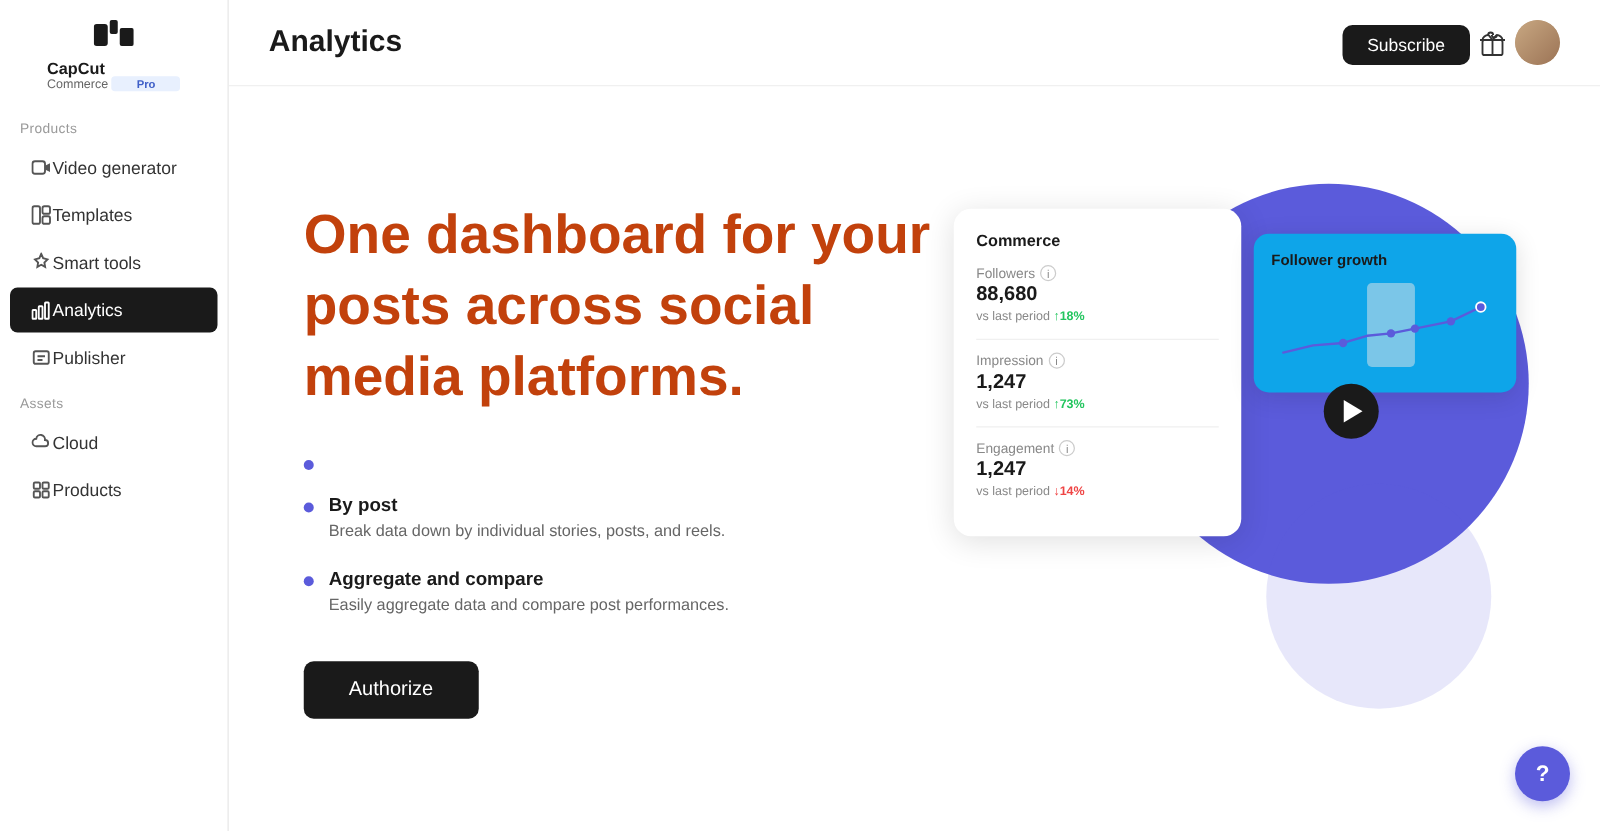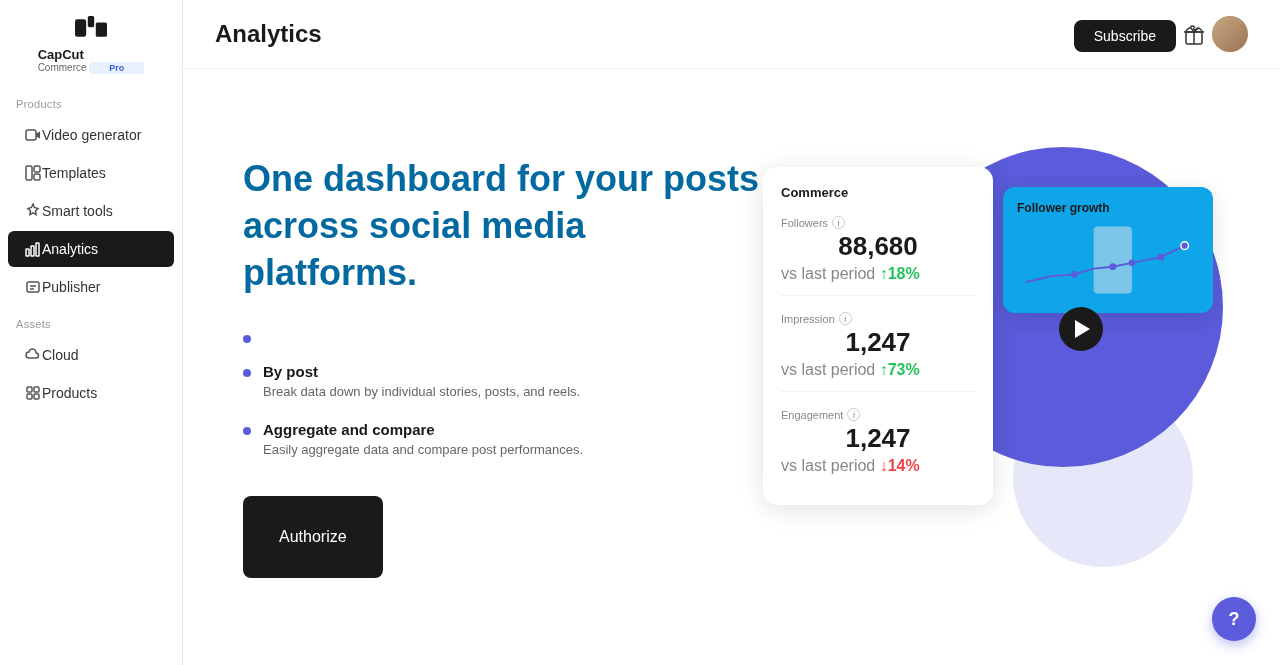--- a/index.html
+++ b/index.html
@@ -122,23 +122,23 @@
       padding: 0 60px;
       position: relative;
       overflow: hidden;
     }
 
     .left-panel {
       flex: 1;
       max-width: 520px;
     }
     .hero-title {
-      font-size: 36px;
+      font-size: 44px;
       font-weight: 700;
-      color: #0369a1;
+      color: #c2410c;
       line-height: 1.3;
       margin-bottom: 32px;
     }
     .feature-list {
       list-style: none;
       margin-bottom: 36px;
       display: flex;
       flex-direction: column;
       gap: 20px;
     }
@@ -164,21 +164,21 @@
     .feature-desc {
       font-size: 13px;
       color: #666;
       line-height: 1.5;
     }
     .authorize-btn {
       background: #1a1a1a;
       color: #fff;
       border: none;
       border-radius: 8px;
-      padding: 32px 36px;
+      padding: 14px 36px;
       font-size: 16px;
       font-weight: 500;
       cursor: pointer;
     }
 
     
     .right-panel {
       position: relative;
       width: 440px;
       height: 480px;
@@ -222,31 +222,29 @@
       color: #1a1a1a;
       margin-bottom: 12px;
     }
     .metric-label {
       font-size: 11px;
       color: #888;
       display: flex;
       align-items: center;
       gap: 4px;
       margin-bottom: 2px;
-      margin-top: 16px;
     }
     .metric-value {
-      font-size: 26px;
+      font-size: 16px;
       font-weight: 700;
       color: #1a1a1a;
       margin-bottom: 3px;
-      text-align: center;
     }
     .metric-change {
-      font-size: 16px;
+      font-size: 10px;
       color: #888;
       margin-bottom: 12px;
     }
     .metric-change .up { color: #22c55e; font-weight: 600; }
     .metric-change .down { color: #ef4444; font-weight: 600; }
     .divider { height: 1px; background: #f0f0f0; margin: 10px 0; }
     .info-circle {
       display: inline-flex;
       align-items: center;
       justify-content: center;

